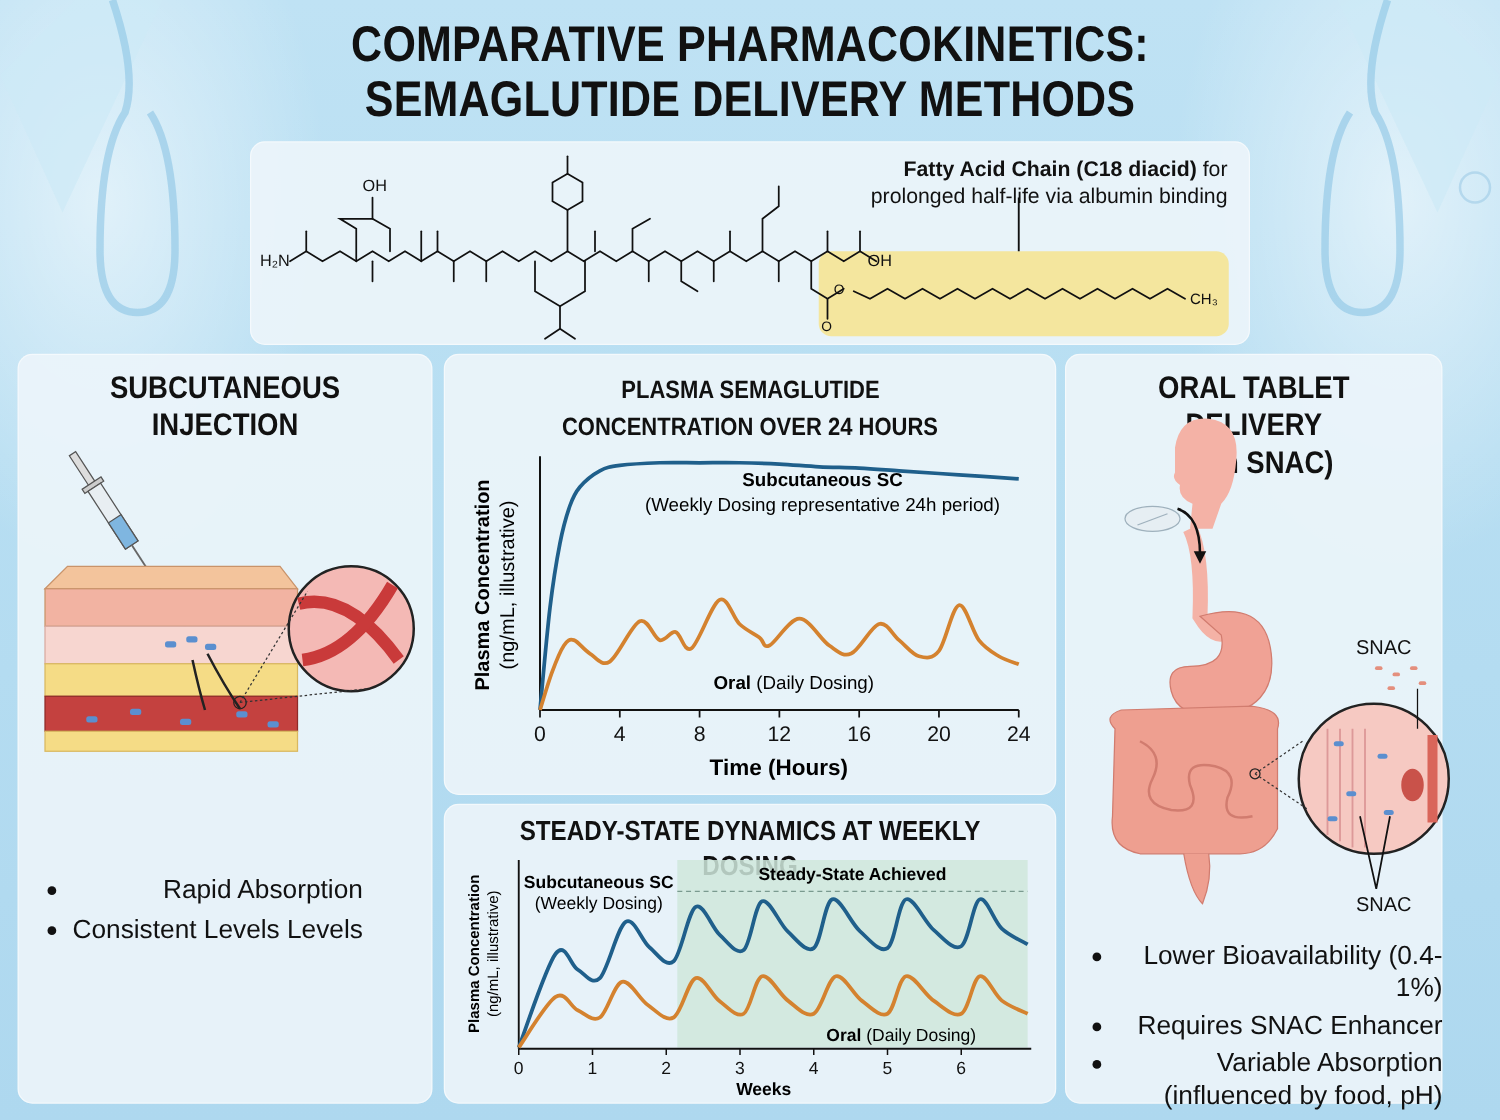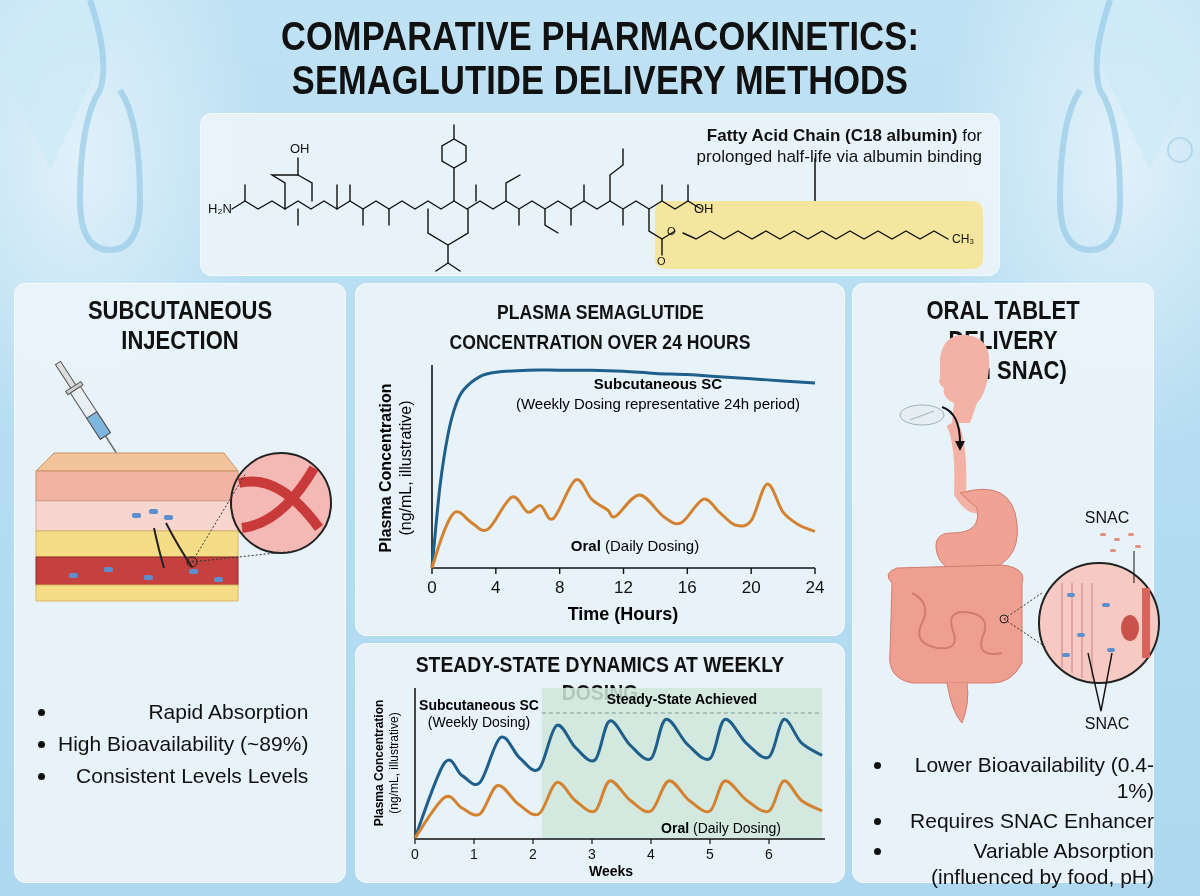--- a/index.html
+++ b/index.html
@@ -114,21 +114,21 @@
     <g font-size="13" fill="#111">
       <text x="8" y="100">H₂N</text>
       <text x="90" y="40">OH</text>
       <text x="752" y="130" font-size="12">CH₃</text>
       <text x="494" y="100">OH</text>
       <text x="467" y="122" font-size="11">O</text>
       <text x="457" y="152" font-size="11">O</text>
     </g>
   </svg>
   <div class="mol-label" style="right:18px; top:12px;">
-    <div><b>Fatty Acid Chain (C18 albumin)</b><span> for</span></div>
+    <div><b>Fatty Acid Chain (C18 diacid)</b><span> for</span></div>
     <div>prolonged half-life via albumin binding</div>
   </div>
 </div>
 
 <div class="panel" id="sc-panel">
   <div class="panel-title" id="sc-title">
     <span class="ptitle-inner">SUBCUTANEOUS INJECTION</span>
   </div>
   <svg class="chart-abs" width="332" height="320">
 
@@ -161,21 +161,20 @@
     <circle cx="178" cy="279" r="5" fill="none" stroke="#222"></circle>
 
     <circle cx="267" cy="220" r="50" fill="#f4b9b5" stroke="#222" stroke-width="2"></circle>
     <path d="M225 200 Q265 190 305 245" stroke="#c93a3a" stroke-width="10" fill="none"></path>
     <path d="M228 245 Q268 240 300 185" stroke="#c93a3a" stroke-width="10" fill="none"></path>
     <line x1="178" y1="279" x2="232" y2="190" stroke="#333" stroke-dasharray="2,2"></line>
     <line x1="178" y1="279" x2="280" y2="268" stroke="#333" stroke-dasharray="2,2"></line>
   </svg>
   <ul class="bullets" id="sc-bullets">
     <li>Rapid Absorption</li>
-    <li>High Bioavailability (~89%)</li>
     <li>Consistent Levels Levels</li>
   </ul>
 </div>
 
 <div class="panel" id="chart1-panel">
   <div class="panel-title" id="chart1-title">
     <div><span class="ptitle-inner">PLASMA SEMAGLUTIDE</span></div>
     <div><span class="ptitle-inner">CONCENTRATION OVER 24 HOURS</span></div>
   </div>
   <svg class="chart-abs" width="490" height="353">

